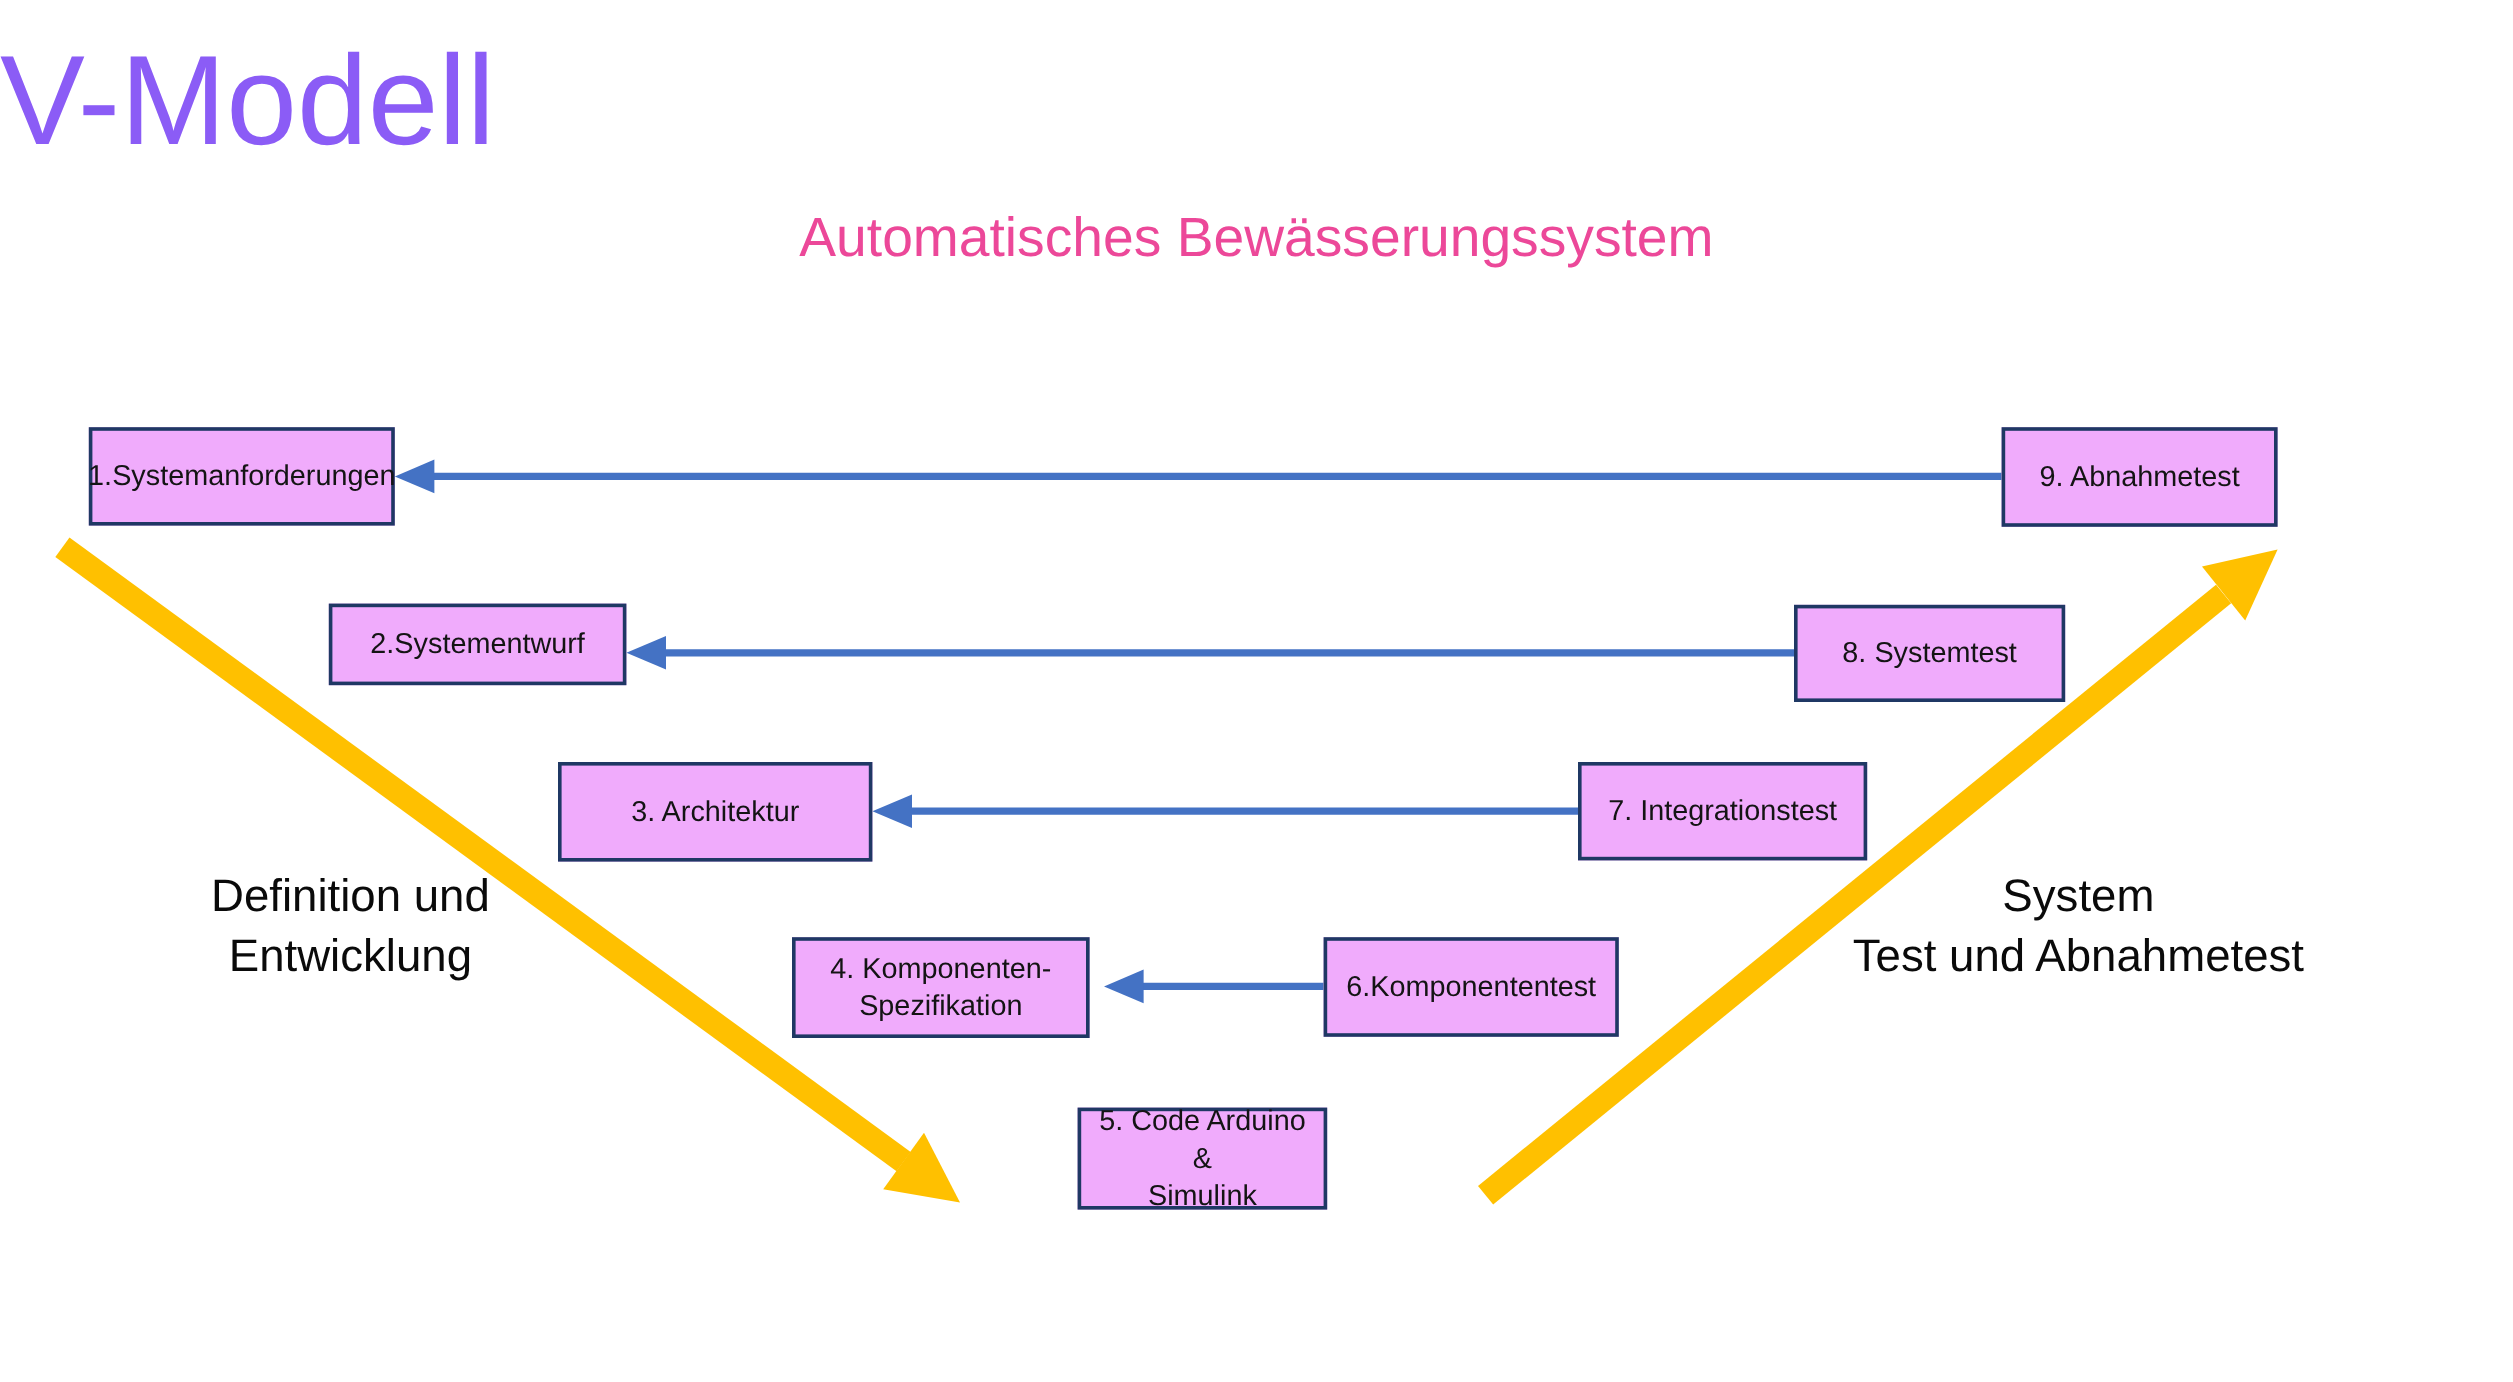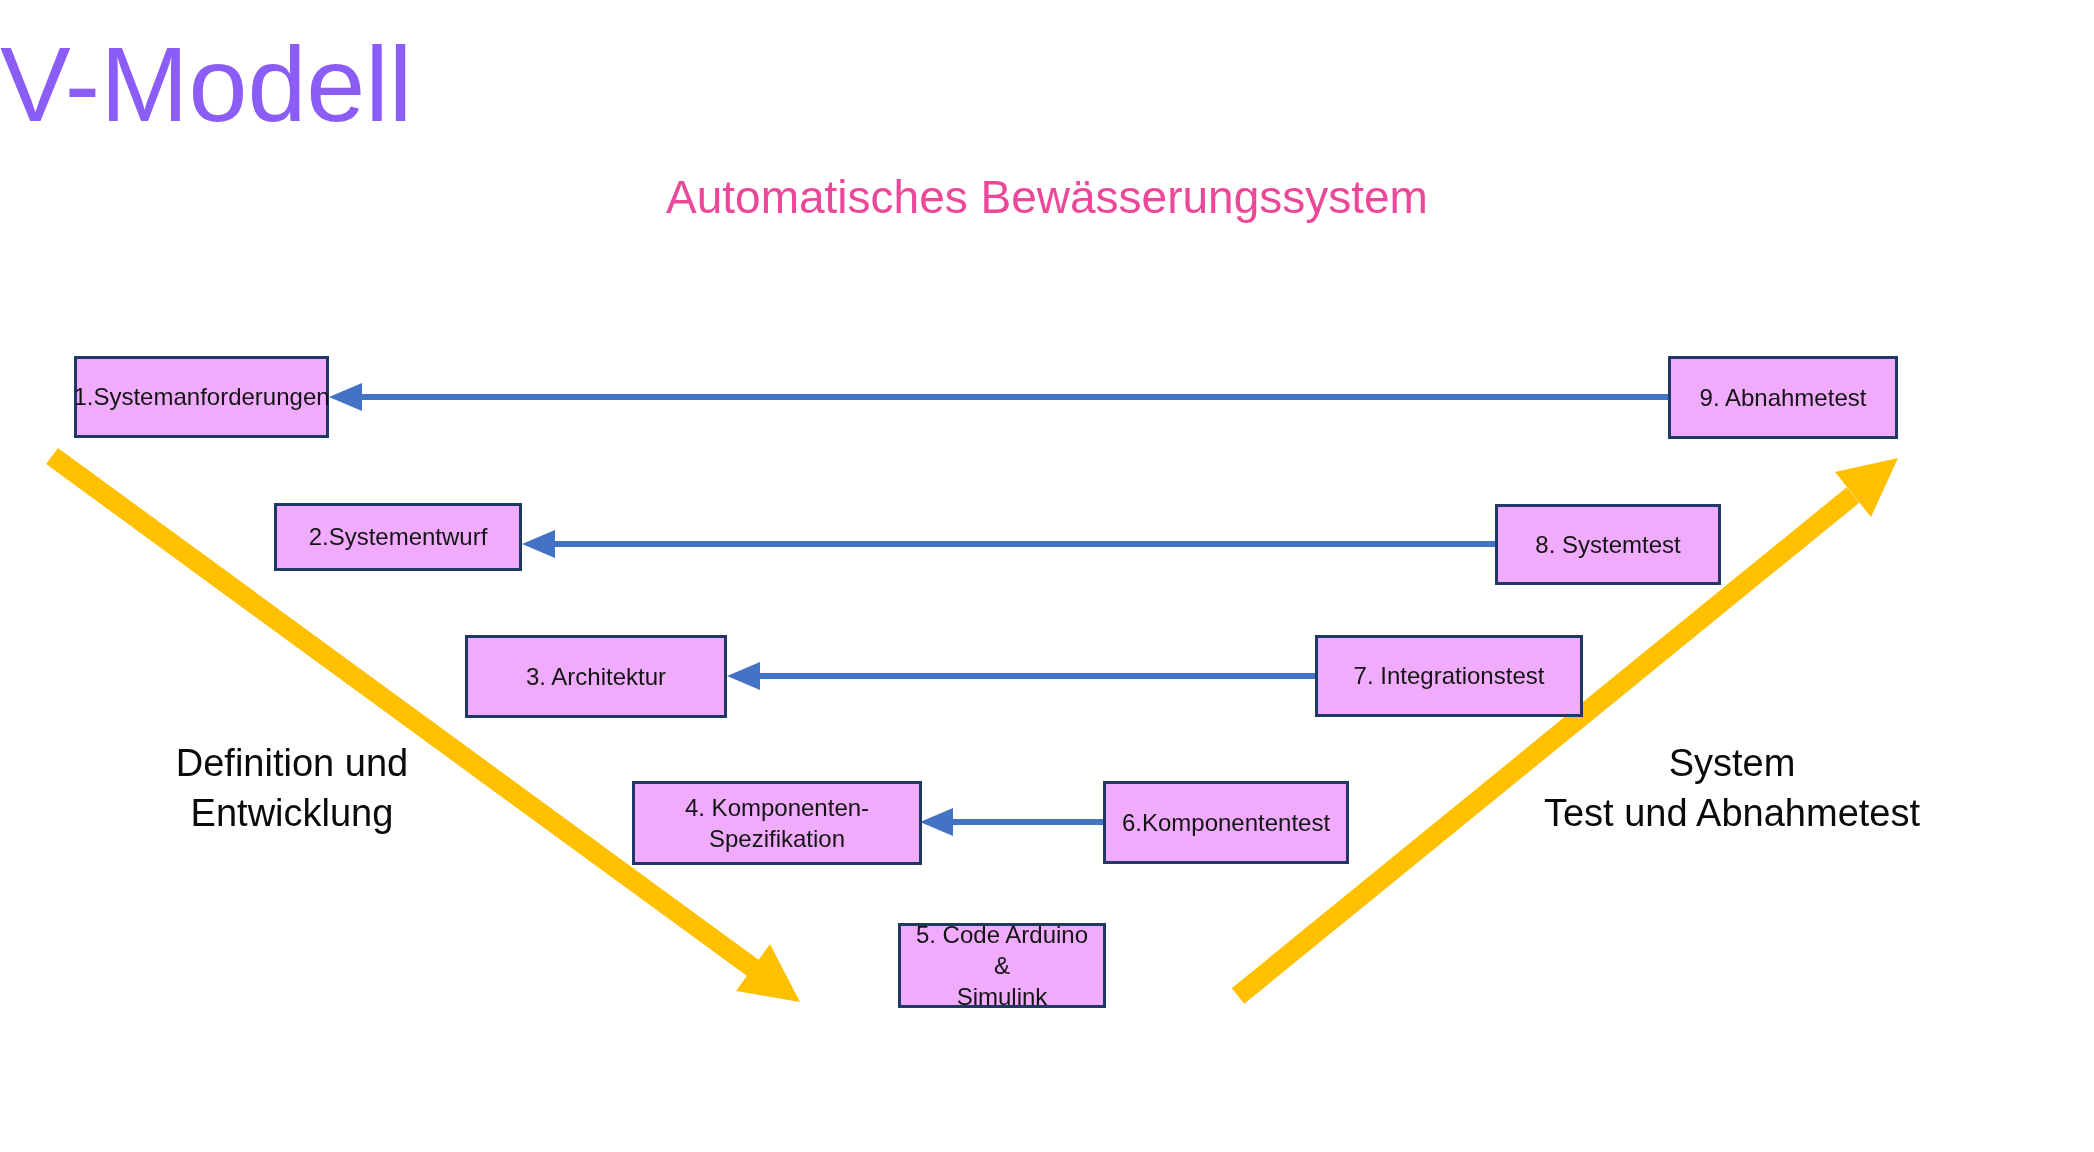--- a/index.html
+++ b/index.html
@@ -24,21 +24,21 @@
     background:#f0abfc;
     display:flex; align-items:center; justify-content:center;
     text-align:center;
   }
   .stage-label {
     font-size:24px; line-height:1.3; white-space:pre-line; color:#141414;
     padding:0 6px;
   }
   .branch-label {
     position:absolute; z-index:2; text-align:center;
-    font-size:38px; line-height:50px; white-space:pre-line; color:#0a0a0a;margin-top:16px;
+    font-size:38px; line-height:50px; white-space:pre-line; color:#0a0a0a;
   }
   svg.arrows { position:absolute; left:0; top:0; z-index:1; }
   .blue-line   { stroke:var(--connector-blue, #4472c4); stroke-width:6; }
   .blue-head   { fill:var(--connector-blue, #4472c4); }
   .yellow-line { stroke:var(--branch-yellow, #ffc000); stroke-width:20; }
   .yellow-head { fill:var(--branch-yellow, #ffc000); }
 </style>
 </head>
 <body>
 
@@ -85,35 +85,35 @@
   </div>
 
   <div class="stage-box" style="left:274px;top:503px;width:248px;height:68px">
     <span class="stage-label">2.Systementwurf</span>
   </div>
 
   <div class="stage-box" style="left:465px;top:635px;width:262px;height:83px">
     <span class="stage-label">3. Architektur</span>
   </div>
 
-  <div class="stage-box" style="left:632px;top:781px;width:290px;height:84px">
+  <div class="stage-box" style="left:660px;top:781px;width:248px;height:84px">
     <span class="stage-label">4. Komponenten-
 Spezifikation</span>
   </div>
 
   <div class="stage-box" style="left:898px;top:923px;width:208px;height:85px">
     <span class="stage-label">5. Code Arduino &amp;
 Simulink</span>
   </div>
 
   <div class="stage-box" style="left:1103px;top:781px;width:246px;height:83px">
     <span class="stage-label">6.Komponententest</span>
   </div>
 
-  <div class="stage-box" style="left:1315px;top:635px;width:268px;height:82px">
+  <div class="stage-box" style="left:1315px;top:635px;width:241px;height:82px">
     <span class="stage-label">7. Integrationstest</span>
   </div>
 
   <div class="stage-box" style="left:1495px;top:504px;width:226px;height:81px">
     <span class="stage-label">8. Systemtest</span>
   </div>
 
   <div class="stage-box" style="left:1668px;top:356px;width:230px;height:83px">
     <span class="stage-label">9. Abnahmetest</span>
   </div>

